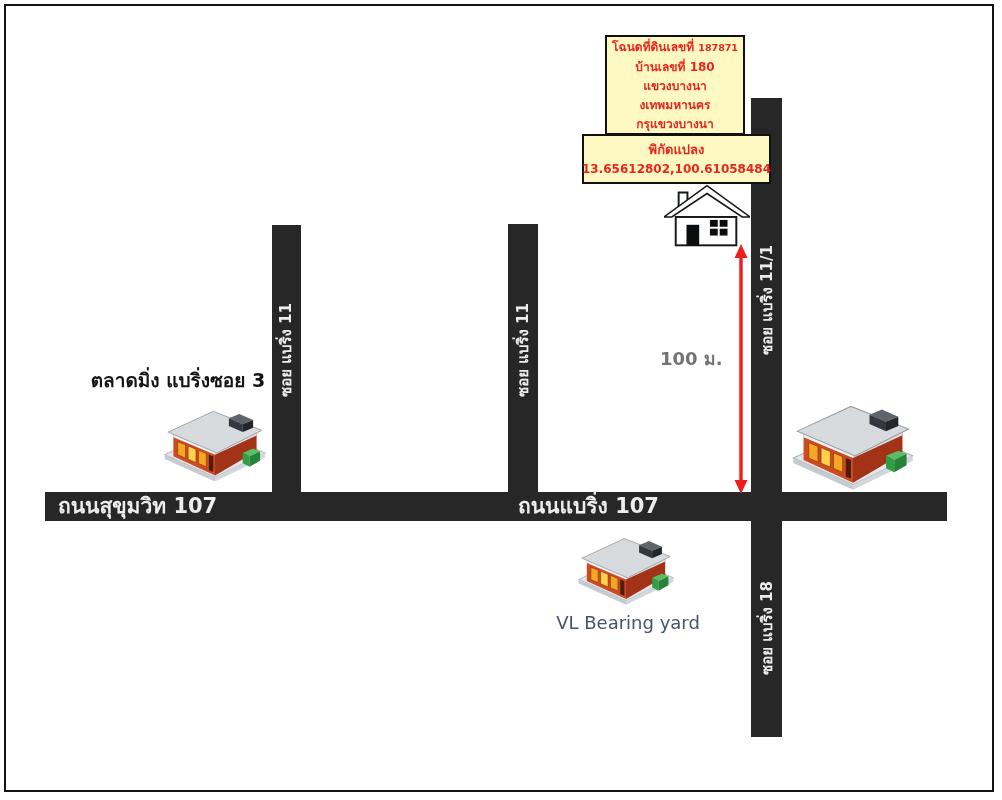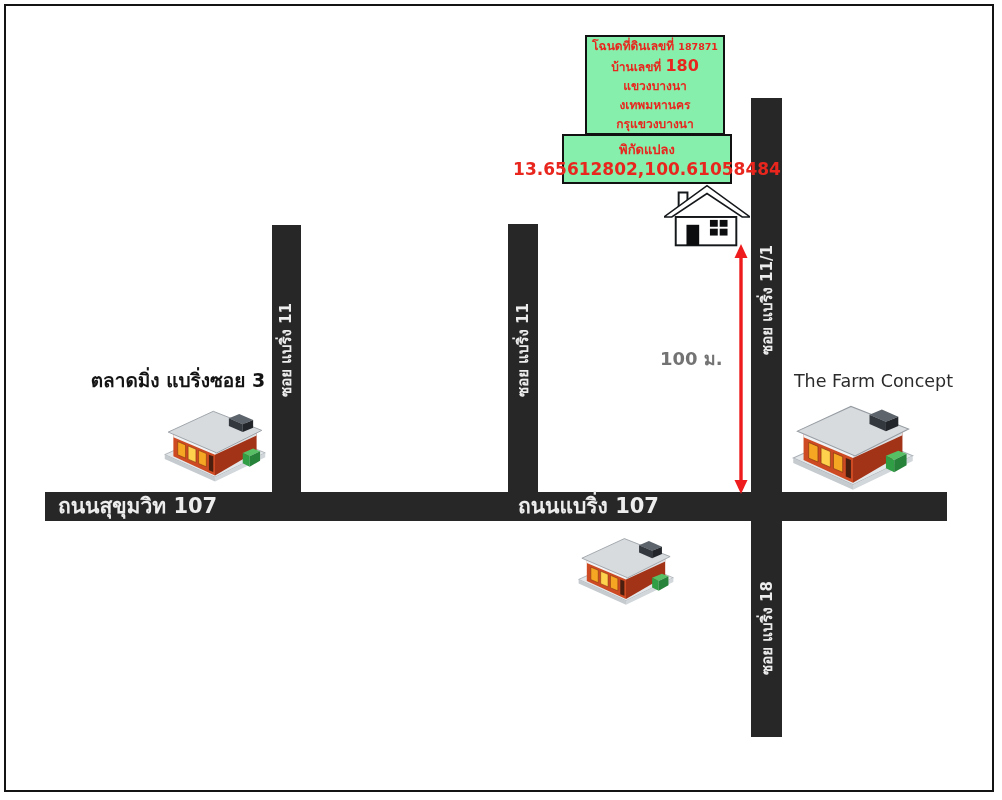--- a/index.html
+++ b/index.html
@@ -2,28 +2,28 @@
 <html><head>
 <meta charset="utf-8">
 <style>
   html,body{margin:0;padding:0;background:#ffffff;}
   body{font-family:"DejaVu Sans","Liberation Sans",sans-serif;}
   .canvas{position:relative;width:1002px;height:800px;background:#ffffff;overflow:hidden;}
   .frame{position:absolute;left:4px;top:4px;width:990px;height:788px;border:2px solid #141414;box-sizing:border-box;}
   .road{position:absolute;background:#272727;}
   .road-label-v{position:absolute;color:#ededed;font-weight:bold;font-size:15px;text-align:center;height:18px;line-height:18px;transform:rotate(-90deg);white-space:nowrap;}
   .road-label-h{position:absolute;color:#ededed;font-weight:bold;font-size:21px;line-height:29px;white-space:nowrap;}
-  .infobox{position:absolute;border:2px solid #111;background:#86efac;box-sizing:border-box;display:flex;flex-direction:column;justify-content:center;align-items:center;color:#e8261e;font-weight:bold;text-align:center;}
+  .infobox{position:absolute;border:2px solid #111;background:#fef9c3;box-sizing:border-box;display:flex;flex-direction:column;justify-content:center;align-items:center;color:#e8261e;font-weight:bold;text-align:center;margin-left:20px;}
   .deed{left:585px;top:35px;width:140px;height:100px;gap:1px;}
   .deed .ln{font-size:12px;line-height:18px;white-space:nowrap;}
   .deed .sm{font-size:9.5px;}
-  .deed .big{font-size:16px;}
-  .coords{left:562px;top:134px;width:170px;height:50px;}
+  .deed .big{font-size:12px;}
+  .coords{left:562px;top:134px;width:189px;height:50px;}
   .coords .t{font-size:13px;line-height:19px;}
-  .coords .v{font-size:17px;line-height:20px;white-space:nowrap;}
+  .coords .v{font-size:12px;line-height:20px;white-space:nowrap;}
   .dist{position:absolute;left:660px;top:344px;width:76px;color:#737373;font-weight:bold;font-size:18px;white-space:nowrap;}
   .place-label{position:absolute;text-align:center;white-space:nowrap;}
   .market-label{left:58px;top:365px;width:240px;font-size:19px;font-weight:bold;color:#141414;}
   .farm-label{left:781px;top:371px;width:185px;font-size:17.5px;color:#2b2b2b;}
   .yard-label{left:548px;top:612px;width:160px;font-size:18px;color:#44546a;}
   .icon{position:absolute;}
 </style>
 </head>
 <body>
 
@@ -91,21 +91,20 @@
     <polygon points="53,64 58,66 58,84 53,82" fill="#4a1f10"></polygon>
     <polygon points="6,38 58,14 114,36 62,62" fill="#d7dbde" stroke="#969ca2" stroke-width="1"></polygon>
     <polygon points="76,22 88,17 104,24 92,29" fill="#5d646c"></polygon>
     <polygon points="76,22 92,29 92,38 76,31" fill="#33383f"></polygon>
     <polygon points="92,29 104,24 104,33 92,38" fill="#22262b"></polygon>
     <polygon points="92,62 104,57 112,60 100,66" fill="#57c065"></polygon>
     <polygon points="92,62 100,66 100,78 92,74" fill="#2f9e44"></polygon>
     <polygon points="100,66 112,60 112,71 100,78" fill="#27823a"></polygon>
   </svg>
 
-  <div class="place-label farm-label">The Farm Concept</div>
   <svg class="icon" style="left:791px;top:392px;" width="124" height="103" viewBox="0 0 120 100">
     <polygon points="2,64 60,90 118,62 60,38" fill="#e3e7ea" stroke="#a8aeb4" stroke-width="1"></polygon>
     <polygon points="2,64 60,90 60,95 2,69" fill="#c6cbd0"></polygon>
     <polygon points="60,90 118,62 118,67 60,95" fill="#d2d7db"></polygon>
     <polygon points="12,40 60,60 60,88 12,66" fill="#cd4a22"></polygon>
     <polygon points="60,60 108,38 108,60 60,88" fill="#a33317"></polygon>
     <polygon points="12,40 60,60 60,64 12,44" fill="#f0f2f4"></polygon>
     <polygon points="60,60 108,38 108,42 60,64" fill="#dde0e3"></polygon>
     <polygon points="17,49 26,52.8 26,68 17,64.2" fill="#f5a623" stroke="#7a3010" stroke-width="0.6"></polygon>
     <polygon points="29,54 38,57.8 38,73 29,69.2" fill="#ffd24d" stroke="#7a3010" stroke-width="0.6"></polygon>
@@ -113,20 +112,21 @@
     <polygon points="53,64 58,66 58,84 53,82" fill="#4a1f10"></polygon>
     <polygon points="6,38 58,14 114,36 62,62" fill="#d7dbde" stroke="#969ca2" stroke-width="1"></polygon>
     <polygon points="76,22 88,17 104,24 92,29" fill="#5d646c"></polygon>
     <polygon points="76,22 92,29 92,38 76,31" fill="#33383f"></polygon>
     <polygon points="92,29 104,24 104,33 92,38" fill="#22262b"></polygon>
     <polygon points="92,62 104,57 112,60 100,66" fill="#57c065"></polygon>
     <polygon points="92,62 100,66 100,78 92,74" fill="#2f9e44"></polygon>
     <polygon points="100,66 112,60 112,71 100,78" fill="#27823a"></polygon>
   </svg>
 
+  <div class="place-label yard-label">VL Bearing yard</div>
   <svg class="icon" style="left:577px;top:527px;" width="98" height="82" viewBox="0 0 120 100">
     <polygon points="2,64 60,90 118,62 60,38" fill="#e3e7ea" stroke="#a8aeb4" stroke-width="1"></polygon>
     <polygon points="2,64 60,90 60,95 2,69" fill="#c6cbd0"></polygon>
     <polygon points="60,90 118,62 118,67 60,95" fill="#d2d7db"></polygon>
     <polygon points="12,40 60,60 60,88 12,66" fill="#cd4a22"></polygon>
     <polygon points="60,60 108,38 108,60 60,88" fill="#a33317"></polygon>
     <polygon points="12,40 60,60 60,64 12,44" fill="#f0f2f4"></polygon>
     <polygon points="60,60 108,38 108,42 60,64" fill="#dde0e3"></polygon>
     <polygon points="17,49 26,52.8 26,68 17,64.2" fill="#f5a623" stroke="#7a3010" stroke-width="0.6"></polygon>
     <polygon points="29,54 38,57.8 38,73 29,69.2" fill="#ffd24d" stroke="#7a3010" stroke-width="0.6"></polygon>

